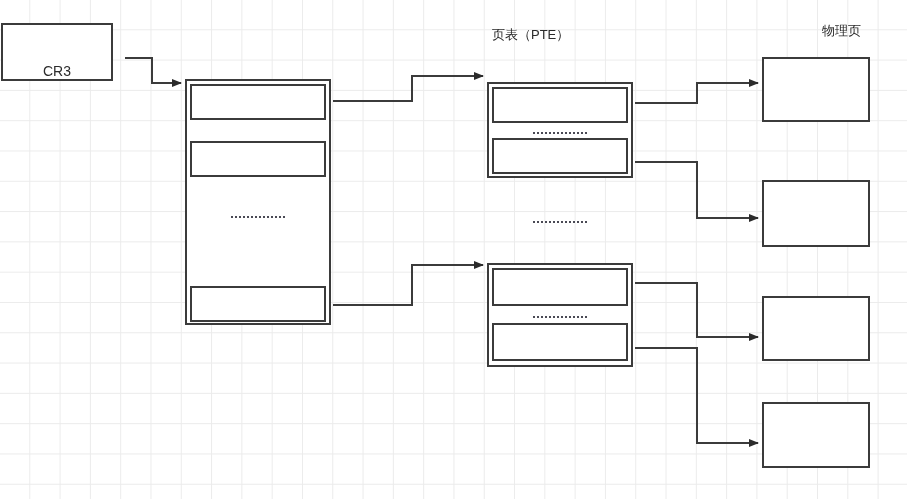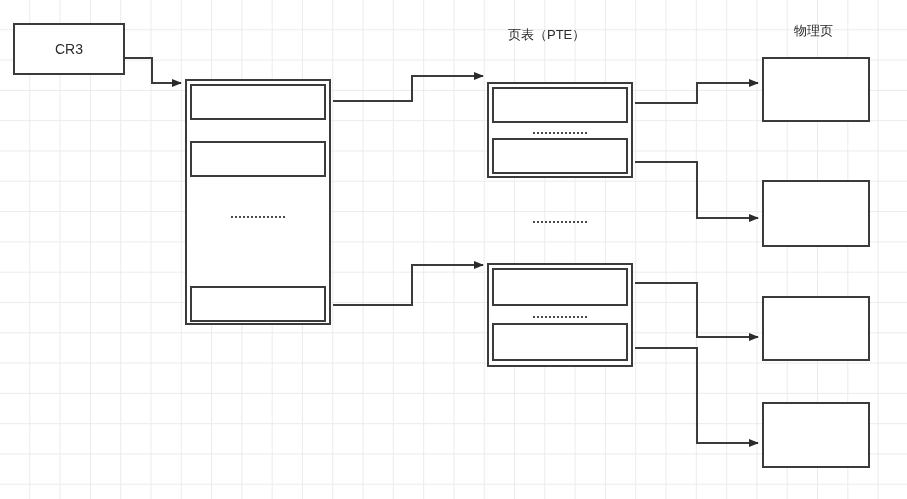--- a/index.html
+++ b/index.html
@@ -113,28 +113,28 @@
       <path d="M635,103 L697,103 L697,83 L758,83"></path>
 
       <path d="M635,162 L697,162 L697,218 L758,218"></path>
 
       <path d="M635,283 L697,283 L697,337 L758,337"></path>
 
       <path d="M635,348 L697,348 L697,443 L758,443"></path>
     </g>
   </svg>
 
-  <div class="box plain-box" style="left:13px; top:23px; width:112px; height:52px;">
+  <div class="box plain-box" style="left:1px; top:23px; width:112px; height:58px;align-items:flex-end;">
     <span>CR3</span>
   </div>
 
 
-  <div class="caption" style="left:508px; top:26px;">页表（PTE）</div>
-
-  <div class="caption" style="left:794px; top:22px;">物理页</div>
+  <div class="caption" style="left:492px; top:26px;">页表（PTE）</div>
+
+  <div class="caption" style="left:822px; top:22px;">物理页</div>
 
   <div class="table-frame" style="left:185px; top:79px; width:146px; height:246px;">
 
     <div class="entry" style="top:3px; height:36px;"></div>
 
     <div class="entry" style="top:60px; height:36px;"></div>
 
     <div class="ellipsis" style="left:0; right:0; top:131px;">
       <i></i>
         <i></i>

